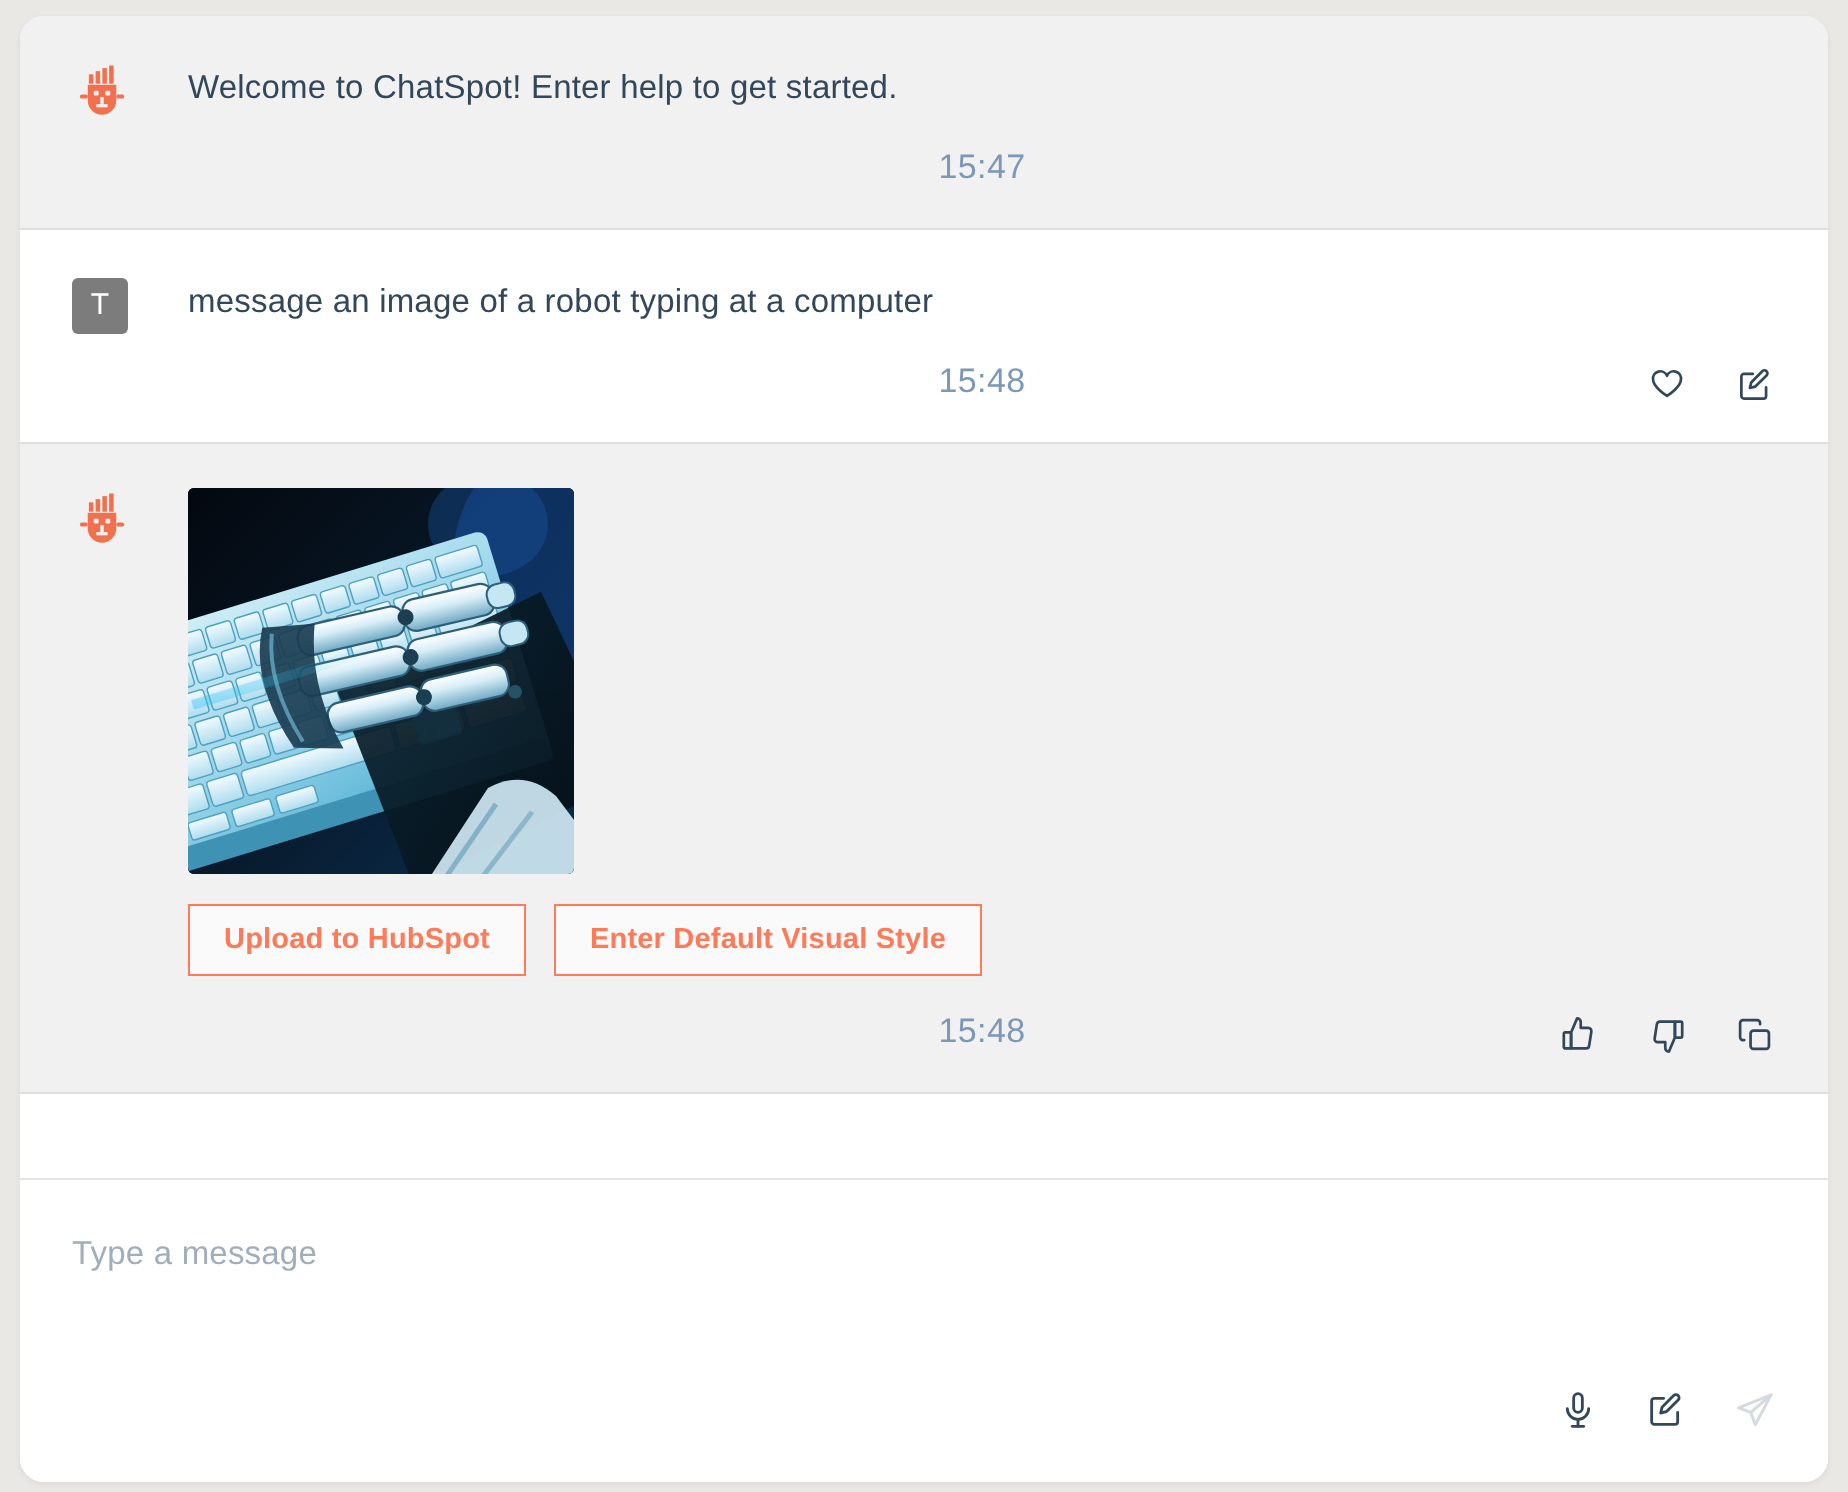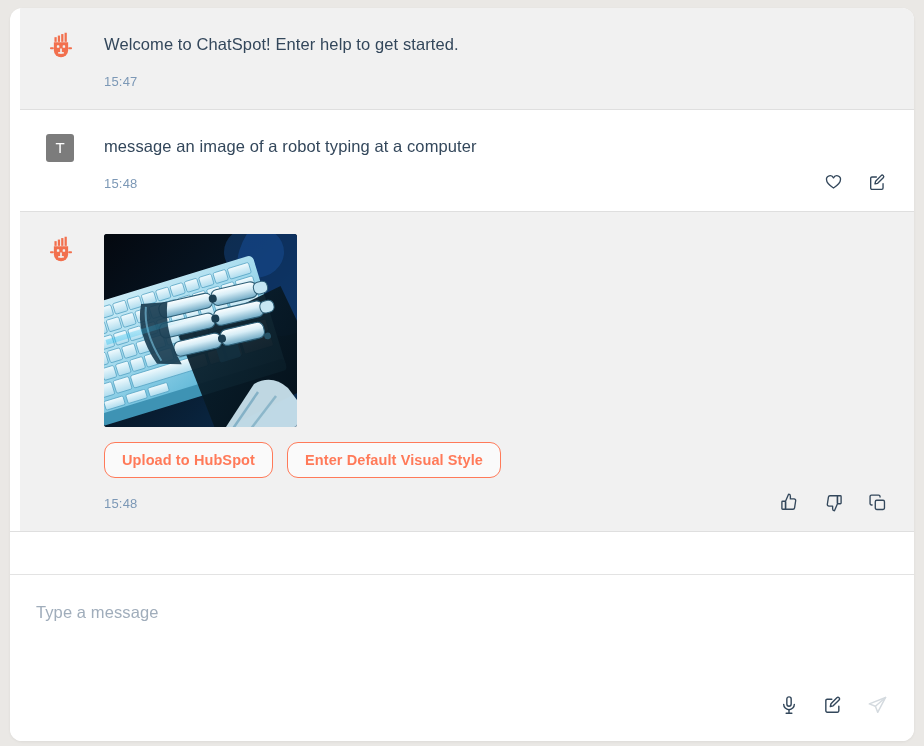--- a/index.html
+++ b/index.html
@@ -73,23 +73,24 @@
   .msg-text {
     color: #33475B;
     font-size: 16.5px;
     line-height: 1.4;
     letter-spacing: 0.1px;
     padding-top: 3px;
   }
 
   .timestamp {
     color: #7C98B6;
-    font-size: 13px;
+    font-size: 17px;
     margin-top: 18px;
     letter-spacing: 0.2px;
+    text-align: center;
   }
 
   .msg-actions {
     position: absolute;
     right: 0;
     bottom: -2px;
     display: flex;
     gap: 22px;
     align-items: center;
   }
@@ -117,21 +118,21 @@
 
   .action-buttons {
     display: flex;
     gap: 14px;
     margin-top: 15px;
   }
   .pill-btn {
     border: 1px solid #FF7A59;
     color: #FF7A59;
     background: #FAFAFA;
-    border-radius: 11px;
+    border-radius: 0;
     font-size: 14.5px;
     font-weight: 700;
     padding: 9px 17px;
     cursor: pointer;
     font-family: "Liberation Sans", sans-serif;
     letter-spacing: 0.1px;
     white-space: nowrap;
   }
 
   
@@ -170,21 +171,20 @@
     position: absolute;
     right: 26px;
     bottom: 25px;
     display: flex;
     gap: 22px;
     align-items: center;
   }
 
   .chat-scroll {
     flex: 0 0 auto;
-    margin-left: 10px;
   }
 </style>
 </head>
 <body>
 
 <div id="app">
 
   <div class="chat-scroll">
 
     <div class="msg bot">

